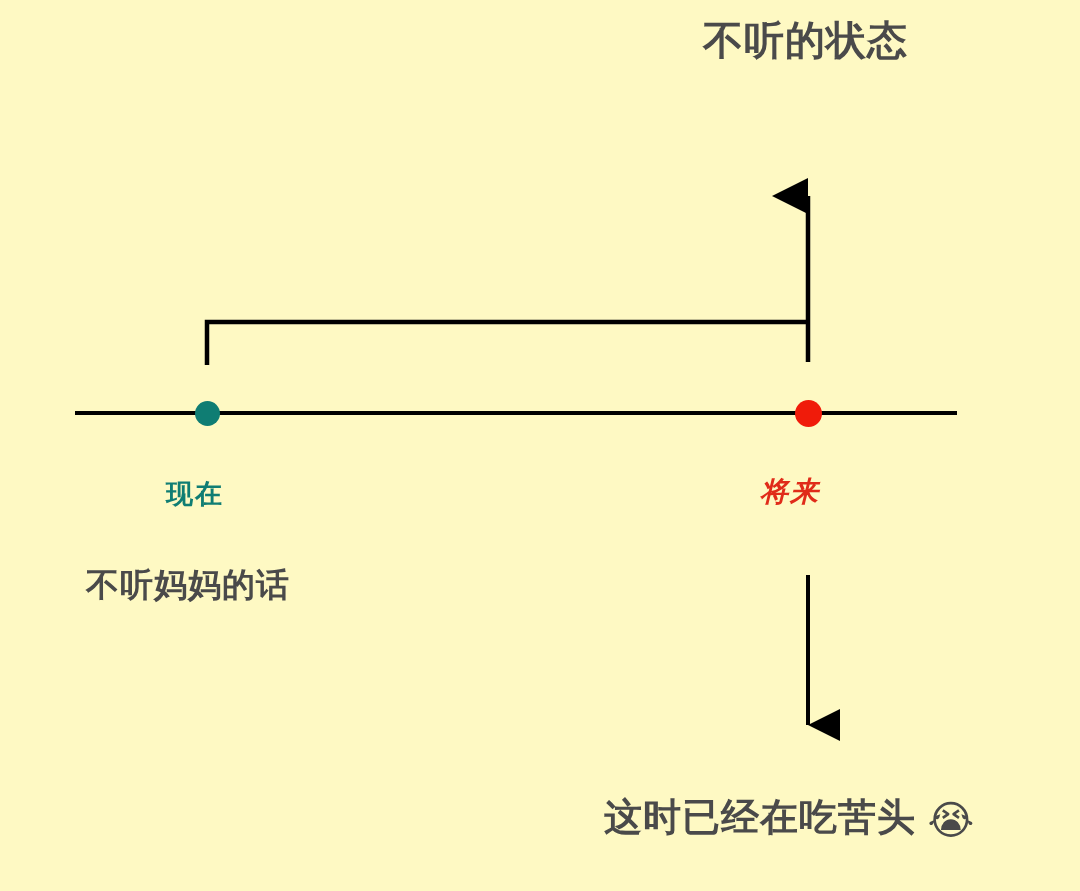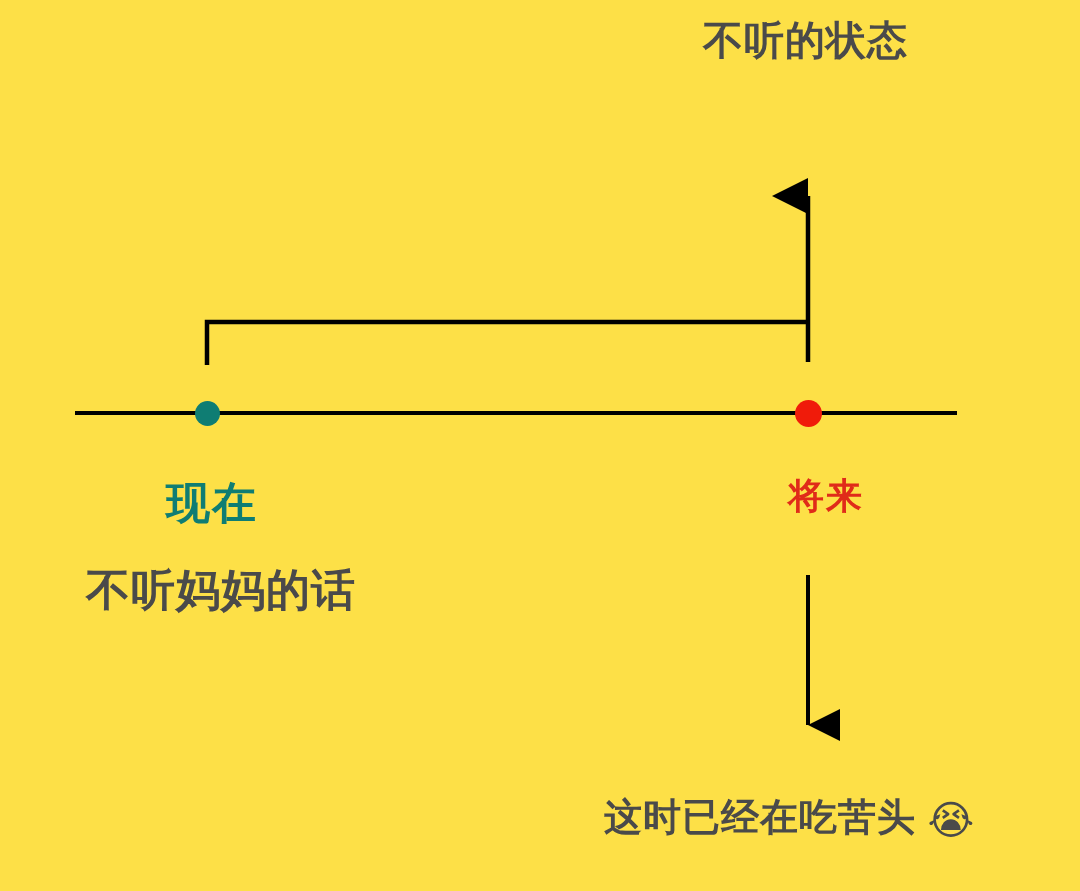--- a/index.html
+++ b/index.html
@@ -7,21 +7,21 @@
     padding: 0;
     background: #ffffff;
   }
   body {
     font-family: "Liberation Sans", "DejaVu Sans", sans-serif;
   }
   #stage {
     position: relative;
     width: 1080px;
     height: 891px;
-    background: #fde047;
+    background: #fef9c3;
     overflow: hidden;
   }
   .txt {
     position: absolute;
     white-space: nowrap;
     font-weight: 700;
     line-height: 1;
     letter-spacing: 0.5px;
   }
   
@@ -79,35 +79,36 @@
     left: 795px;
     top: 400px;
     width: 27px;
     height: 27px;
     background: #f01b0a;
   }
   
   #label-present {
     left: 166px;
     top: 481px;
-    font-size: 44px;
+    font-size: 27px;
     color: #0f7d73;
     letter-spacing: 2px;
   }
   #label-future {
-    left: 788px;
+    left: 760px;
     top: 478px;
-    font-size: 36px;
+    font-size: 28px;
     color: #e02b19;
     letter-spacing: 2px;
+    font-style: italic;
   }
   #label-present-sub {
     left: 86px;
     top: 568px;
-    font-size: 44px;
+    font-size: 33px;
     color: #4a4a4a;
     letter-spacing: 1px;
   }
   
   #caption-bottom {
     left: 604px;
     top: 798px;
     font-size: 38px;
     color: #4a4a4a;
     letter-spacing: 1px;

